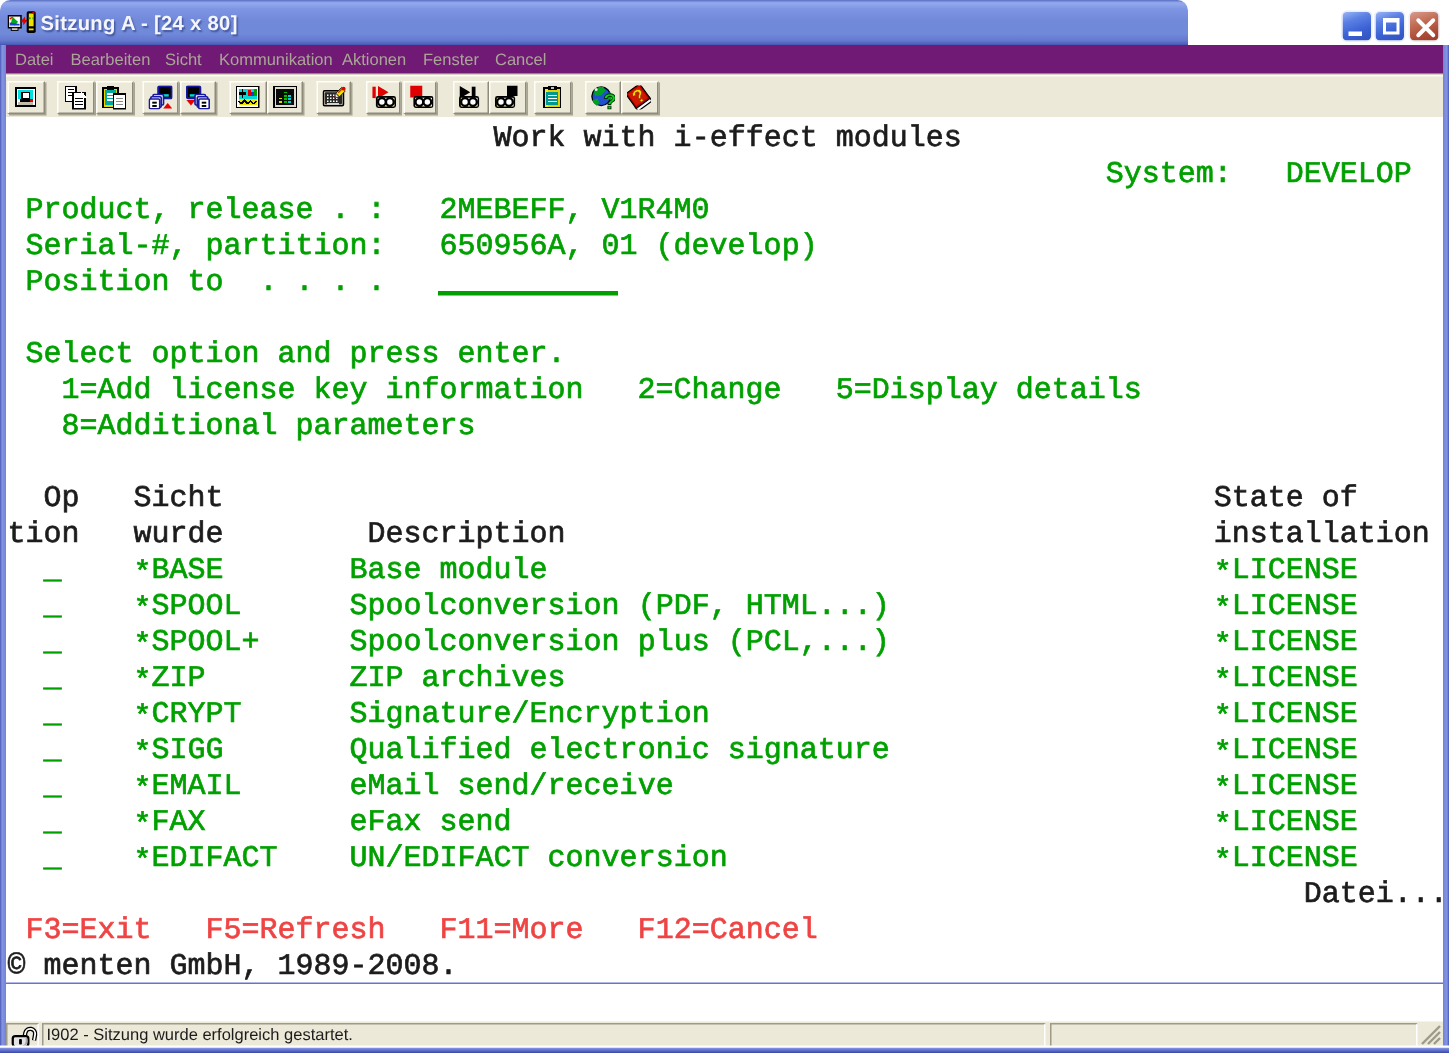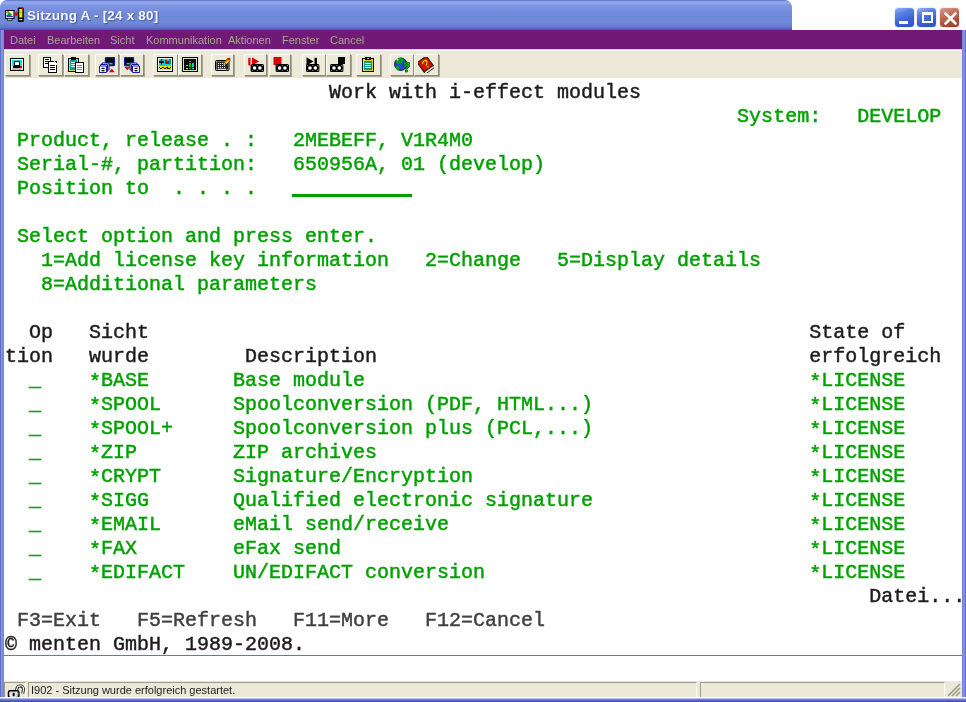--- a/index.html
+++ b/index.html
@@ -43,21 +43,21 @@
 
 
 #term { position:absolute; left:4px; top:78px; width:958px; height:603px; background:#ffffff; }
 #screen {
   position:absolute; left:1px; top:2.5px;
   font-family:"Liberation Mono", monospace; font-weight:normal; -webkit-text-stroke:0.45px currentColor;
   font-size:20px; line-height:24px; white-space:pre;
   color:#00A000;
 }
 .k { color:#1c1c1c; }
-.b { color:#404040; }
+.b { color:#ef4444; }
 .st { position:relative; top:2.5px; }
 #fld { position:absolute; left:288px; top:116px; width:120px; height:2.5px; background:#00a000; }
 #oialine { position:absolute; left:0px; top:576.5px; width:958px; height:1.5px; background:#6672cf; }
 
 
 #statusbar { position:absolute; left:4px; top:681px; width:958px; height:17px; background:#ece9d8; }
 .panel { position:absolute; top:1px; height:32px;
   border:1px solid; border-color:#9d9a8a #ffffff #ffffff #9d9a8a; background:#ece9d8;padding-left:20px; }
 #stxt { position:absolute; left:2px; top:1px; font-size:11px; color:#1c1c1c; }
 
@@ -336,21 +336,21 @@
                                                              System:   DEVELOP
  Product, release . :   2MEBEFF, V1R4M0
  Serial-#, partition:   650956A, 01 (develop)
  Position to  . . . .
 
  Select option and press enter.
    1=Add license key information   2=Change   5=Display details
    8=Additional parameters
 
   <span class="k">Op</span>   <span class="k">Sicht</span>                                                       <span class="k">State of</span>
-<span class="k">tion</span>   <span class="k">wurde</span>        <span class="k">Description</span>                                    <span class="k">erfolgreich</span>
+<span class="k">tion</span>   <span class="k">wurde</span>        <span class="k">Description</span>                                    <span class="k">installation</span>
   _    <span class="st">*</span>BASE       Base module                                     <span class="st">*</span>LICENSE
   _    <span class="st">*</span>SPOOL      Spoolconversion (PDF, HTML...)                  <span class="st">*</span>LICENSE
   _    <span class="st">*</span>SPOOL+     Spoolconversion plus (PCL,...)                  <span class="st">*</span>LICENSE
   _    <span class="st">*</span>ZIP        ZIP archives                                    <span class="st">*</span>LICENSE
   _    <span class="st">*</span>CRYPT      Signature/Encryption                            <span class="st">*</span>LICENSE
   _    <span class="st">*</span>SIGG       Qualified electronic signature                  <span class="st">*</span>LICENSE
   _    <span class="st">*</span>EMAIL      eMail send/receive                              <span class="st">*</span>LICENSE
   _    <span class="st">*</span>FAX        eFax send                                       <span class="st">*</span>LICENSE
   _    <span class="st">*</span>EDIFACT    UN/EDIFACT conversion                           <span class="st">*</span>LICENSE
                                                                         <span class="k">Datei...</span>

